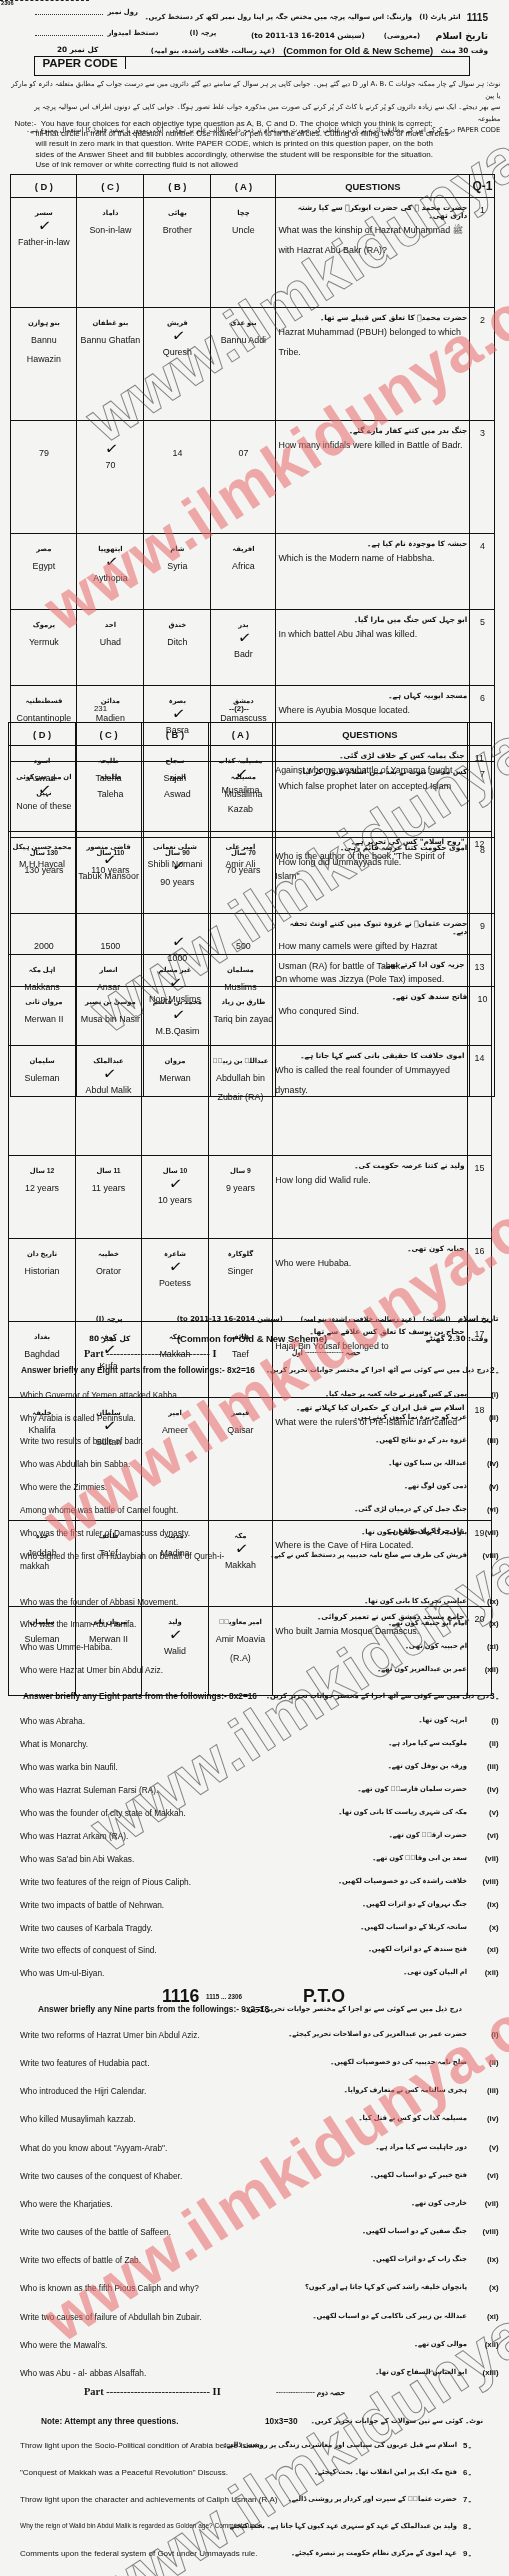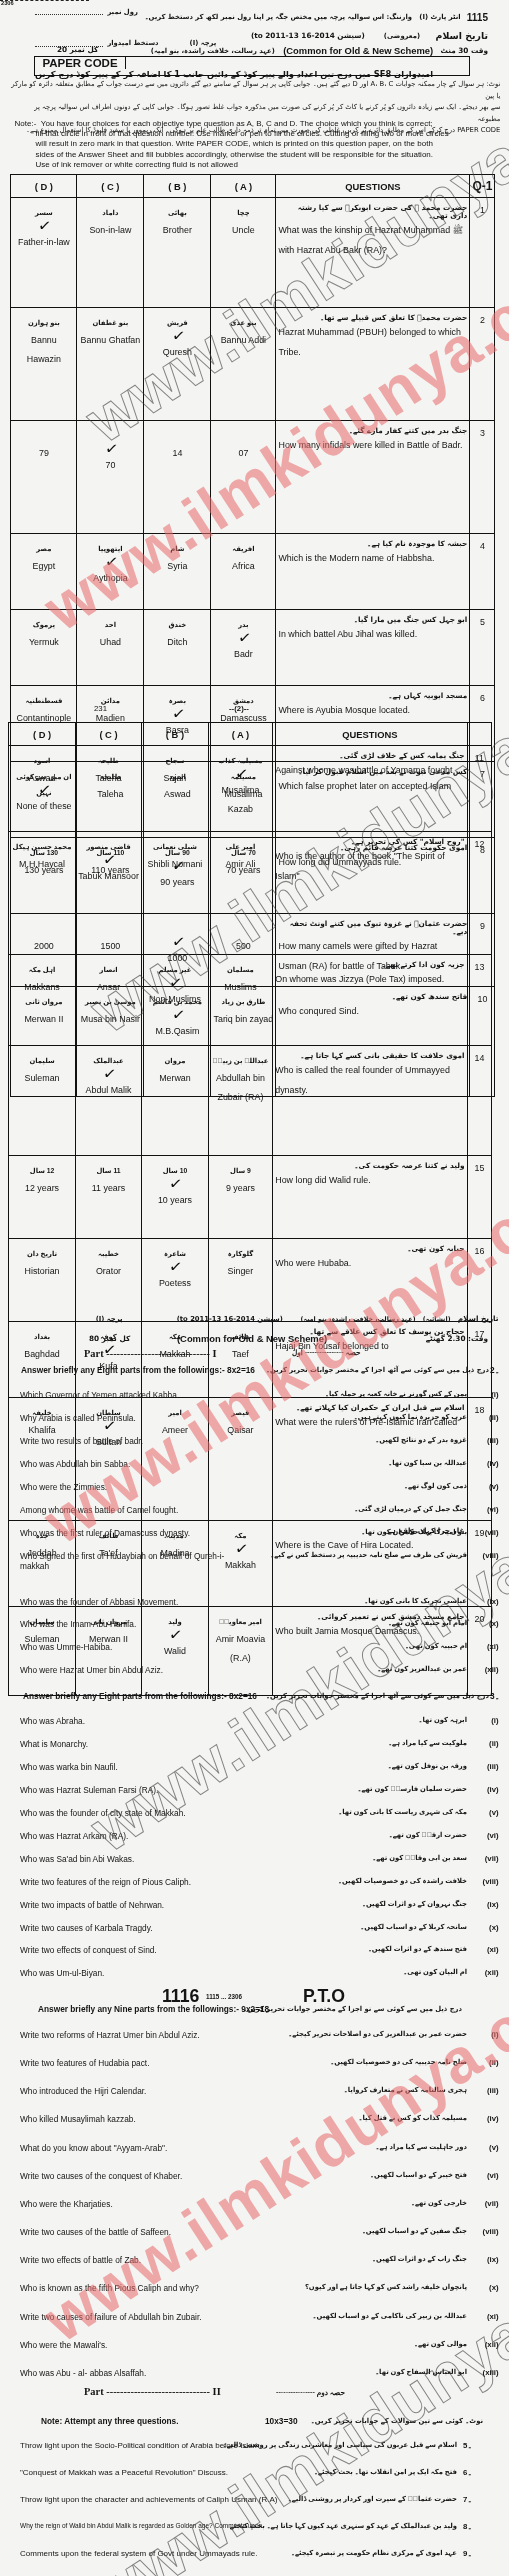--- a/index.html
+++ b/index.html
@@ -84,39 +84,38 @@
     <div class="row" style="left:31px; top:8.3px;">
       <span class="dots"></span>
       <span class="rtl" style="font-size:6.8px; font-weight:bold;">رول نمبر</span>
     </div>
 
     <div class="row" style="right:21px; top:30px;">
       <span class="rtl" style="font-size:7.3px; font-weight:bold; margin-right:19px;">(سیشن 2014-16 to 2011-13)</span>
       <span class="rtl" style="font-size:6.8px; font-weight:bold; margin-right:15.6px;">(معروضی)</span>
       <span class="rtl" style="font-size:9.4px; font-weight:bold;">تاریخ اسلام</span>
     </div>
-    <div class="row" style="left:31px; top:39px;align-items:flex-end;">
+    <div class="row" style="left:31px; top:29px;">
       <span class="dots"></span>
       <span class="rtl" style="font-size:6.8px; font-weight:bold; margin-right:31px;">دستخط امیدوار</span>
       <span class="rtl" style="font-size:6.8px; font-weight:bold;">پرچہ (I)</span>
     </div>
 
     <div class="row" style="right:21px; top:45px;">
       <span class="rtl" style="font-size:6.8px; font-weight:bold; margin-right:8.3px;">(عہد رسالت، خلافت راشدہ، بنو امیہ)</span>
       <span class="bold" style="font-size:9.4px; margin-right:7.3px;">(Common for Old &amp; New Scheme)</span>
       <span class="rtl" style="font-size:7.3px; font-weight:bold;">وقت 30 منٹ</span>
     </div>
     <div class="row" style="left:57px; top:45px;">
       <span class="rtl" style="font-size:7.3px; font-weight:bold;">کل نمبر 20</span>
     </div>
   </div>
 
   <div class="paper-code-box" style="top:56px;">
     <div class="label">PAPER CODE</div>
-    <div class="msg rtl">امیدواران SF8 میں درج تین اعداد والے پیپر کوڈ کے دائیں جانب 1 کا اضافہ کر کے پیپر کوڈ درج کریں</div>
   </div>
 
   <div class="urdu-note rtl" style="top:79px;">
     <div>نوٹ: ہر سوال کے چار ممکنہ جوابات A، B، C اور D دیے گئے ہیں۔ جوابی کاپی پر ہر سوال کے سامنے دیے گئے دائروں میں سے درست جواب کے مطابق متعلقہ دائرہ کو مارکر یا پین</div>
     <div>سے بھر دیجئے۔ ایک سے زیادہ دائروں کو پُر کرنے یا کاٹ کر پُر کرنے کی صورت میں مذکورہ جواب غلط تصور ہوگا۔ جوابی کاپی کے دونوں اطراف اس سوالیہ پرچہ پر مطبوعہ</div>
     <div>PAPER CODE درج کرکے اس کے مطابق دائرے پُر کریں، غلطی کی صورت میں تمام تر ذمہ داری طالب علم پر ہوگی۔ انک ریموور یا سفید فلیوڈ کا استعمال ممنوع ہے۔</div>
   </div>
 
   <div class="note" style="top:119px;">
     <span class="first"><span>Note:-</span>&nbsp;&nbsp;<span>You have four choices for each objective type question as A, B, C and D.  The choice which you think is correct;</span></span>

